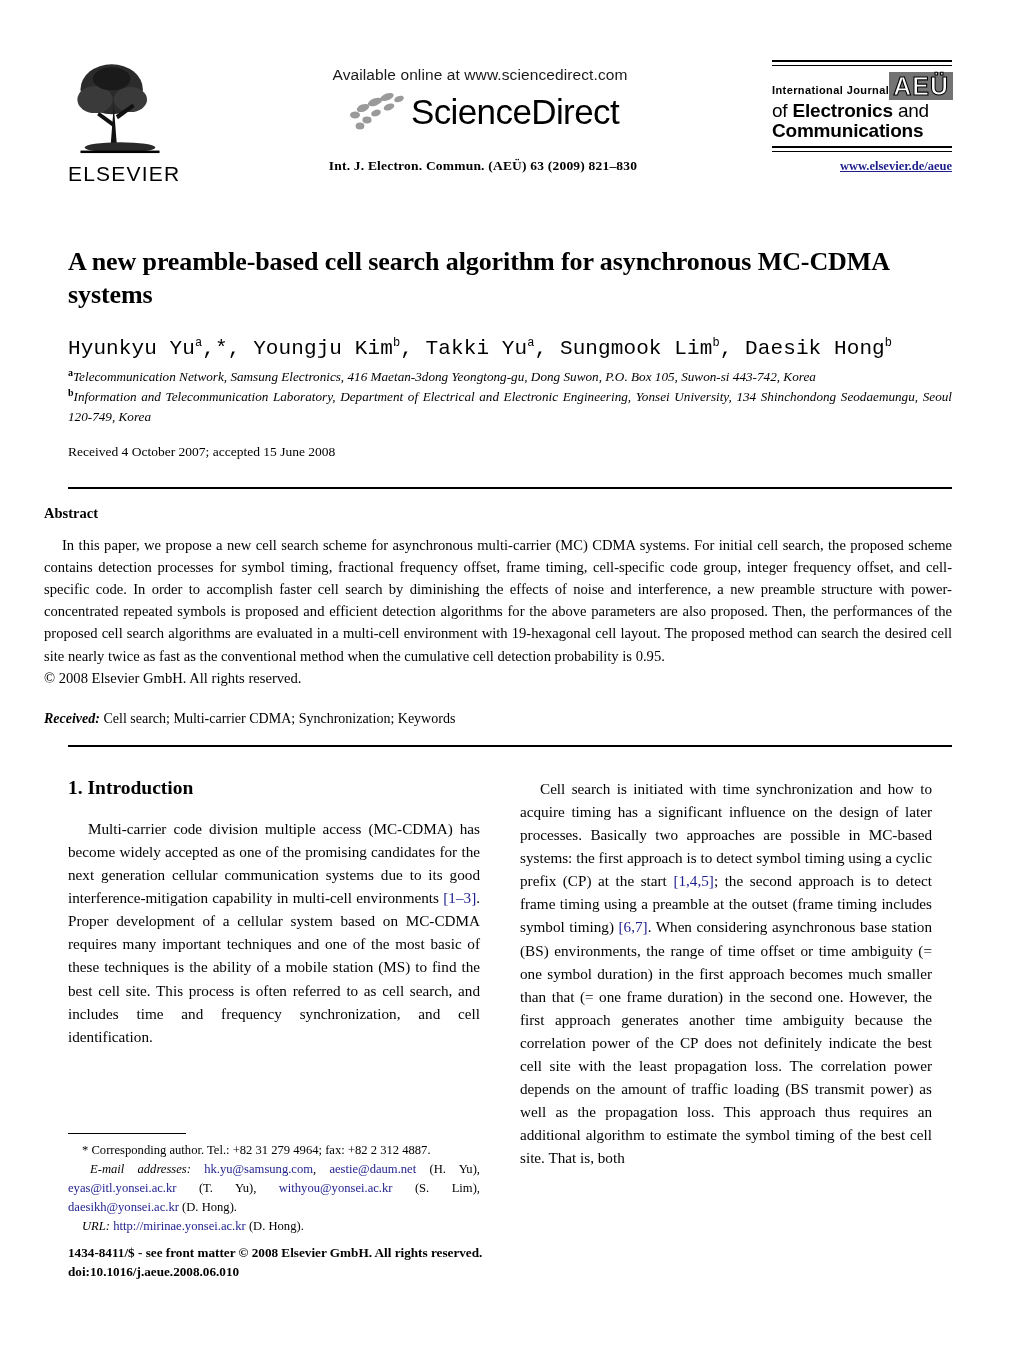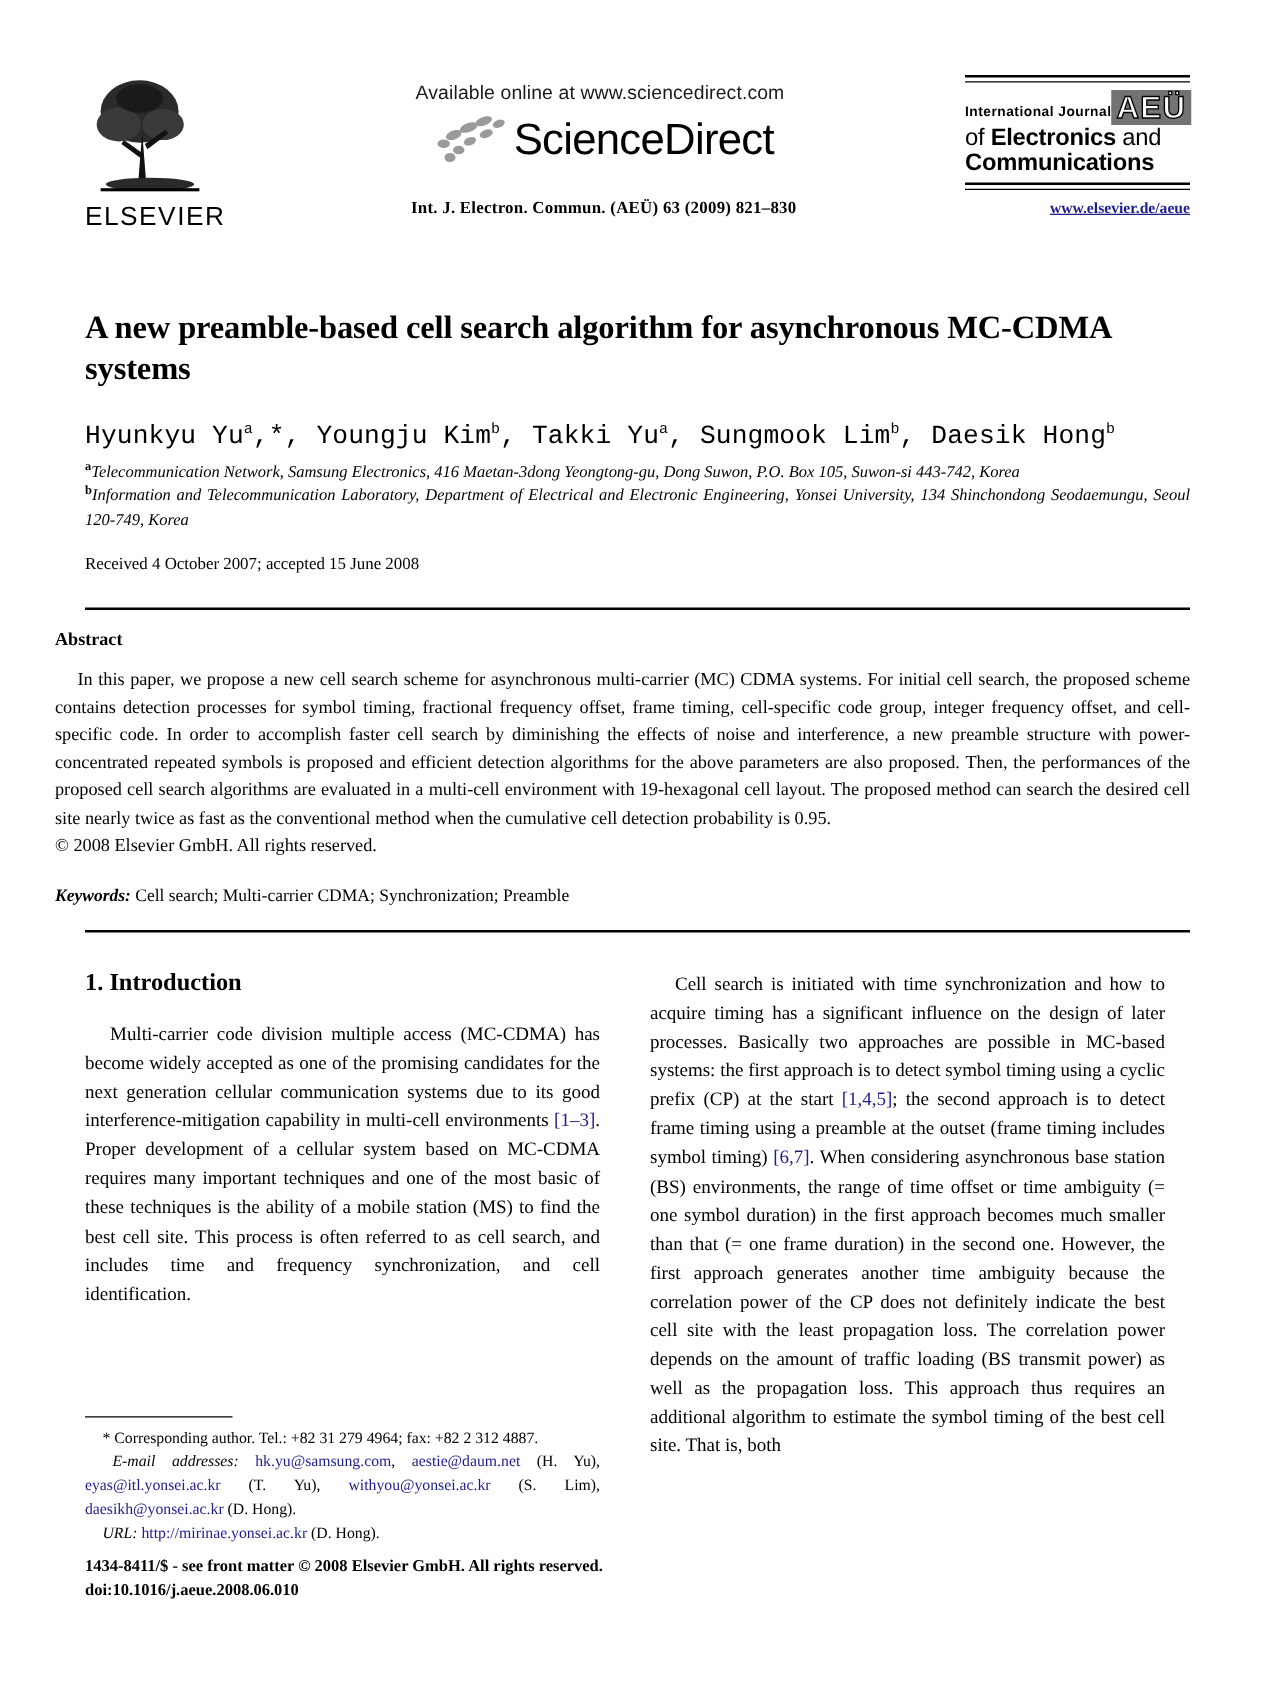--- a/index.html
+++ b/index.html
@@ -353,22 +353,22 @@
     </div>
     <div class="received">Received 4 October 2007; accepted 15 June 2008</div>
   </div>
 
   <div class="rule-thick"></div>
   <div class="abstract-wrap">
     <div class="abstract-head">Abstract</div>
     <p class="abstract-body">In this paper, we propose a new cell search scheme for asynchronous multi-carrier (MC) CDMA systems. For initial cell search, the proposed scheme contains detection processes for symbol timing, fractional frequency offset, frame timing, cell-specific code group, integer frequency offset, and cell-specific code. In order to accomplish faster cell search by diminishing the effects of noise and interference, a new preamble structure with power-concentrated repeated symbols is proposed and efficient detection algorithms for the above parameters are also proposed. Then, the performances of the proposed cell search algorithms are evaluated in a multi-cell environment with 19-hexagonal cell layout. The proposed method can search the desired cell site nearly twice as fast as the conventional method when the cumulative cell detection probability is 0.95.</p>
     <p class="abstract-copy">© 2008 Elsevier GmbH. All rights reserved.</p>
     <div class="keywords">
-      <span class="kw-label">Keywords:</span>
-      <span>Cell search; Multi-carrier CDMA; Synchronization; Preamble</span>
+      <span class="kw-label">Received:</span>
+      <span>Cell search; Multi-carrier CDMA; Synchronization; Keywords</span>
     </div>
   </div>
   <div class="rule-thick2"></div>
 
   <div class="columns">
     <div class="col">
       <h2 class="sec-head">1. Introduction</h2>
       <p class="body-p">Multi-carrier code division multiple access (MC-CDMA) has become widely accepted as one of the promising candidates for the next generation cellular communication systems due to its good interference-mitigation capability in multi-cell environments <span class="cite">[1–3]</span>. Proper development of a cellular system based on MC-CDMA requires many important techniques and one of the most basic of these techniques is the ability of a mobile station (MS) to find the best cell site. This process is often referred to as cell search, and includes time and frequency synchronization, and cell identification.</p>
     </div>
     <div class="col">

